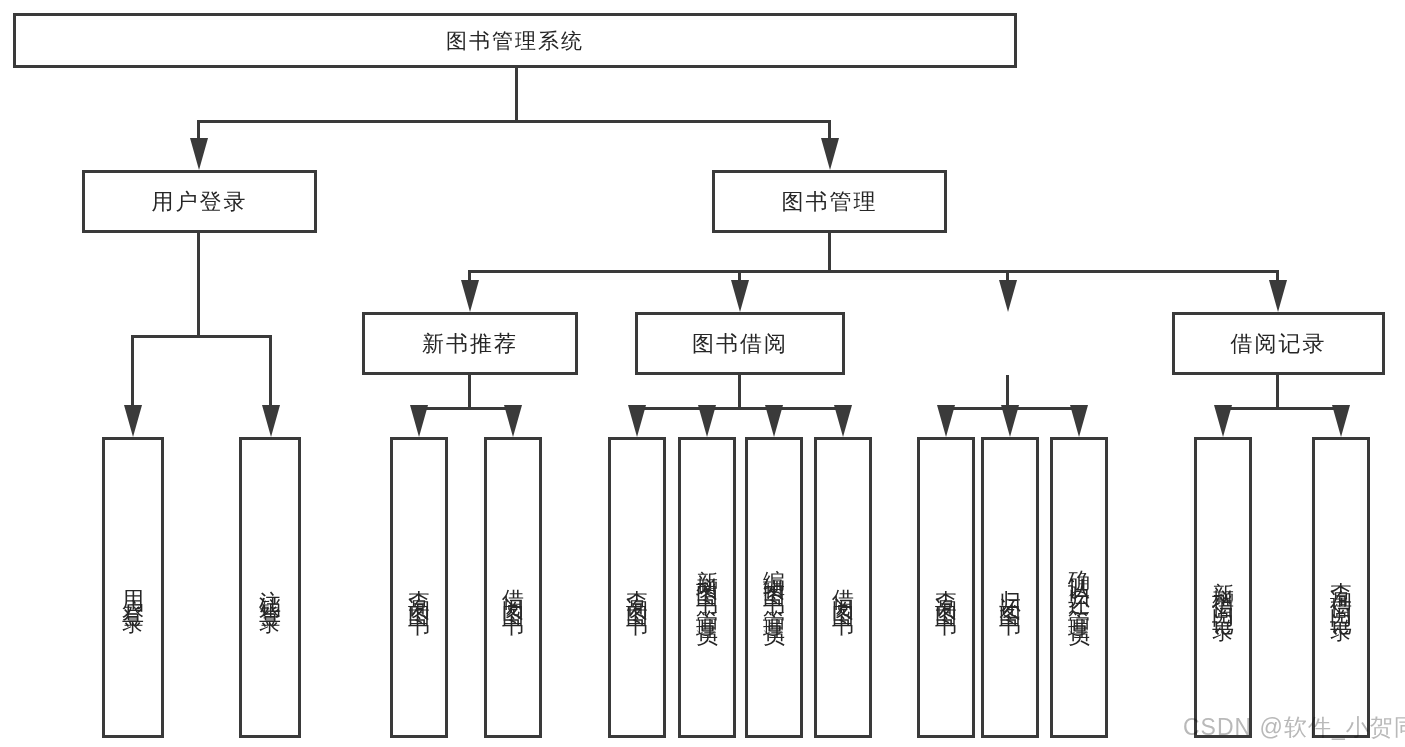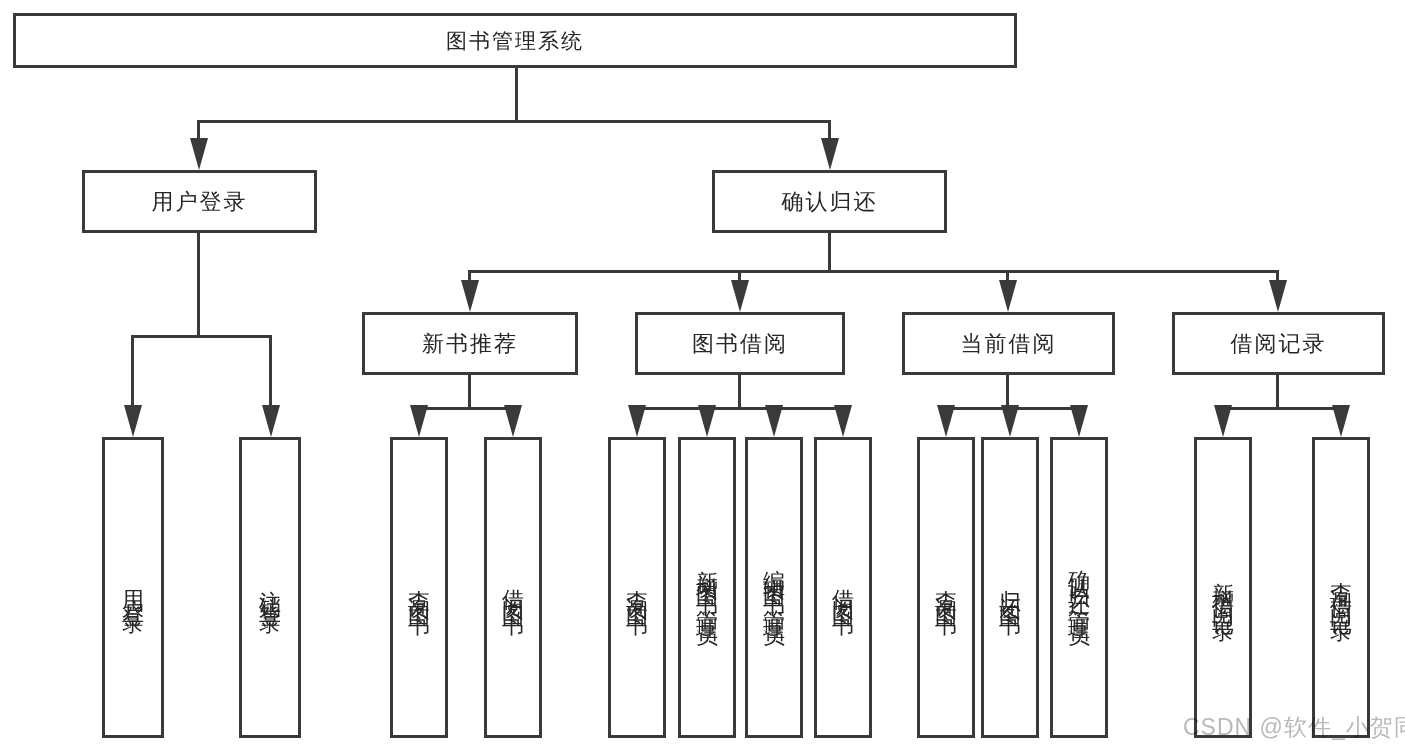--- a/index.html
+++ b/index.html
@@ -85,21 +85,21 @@
   <div class="hbox" style="left:13px; top:13px; width:1004px; height:55px; font-size:21px;">图书管理系统</div>
 
   <div class="vline" style="left:515px; top:68px; height:52px;"></div>
   <div class="hline" style="left:197px; top:120px; width:634px;"></div>
   <div class="vline" style="left:197px; top:120px; height:20px;"></div>
   <div class="arrow" style="left:190px; top:138px;"></div>
   <div class="vline" style="left:828px; top:120px; height:20px;"></div>
   <div class="arrow" style="left:821px; top:138px;"></div>
 
   <div class="hbox" style="left:82px; top:170px; width:235px; height:63px;">用户登录</div>
-  <div class="hbox" style="left:712px; top:170px; width:235px; height:63px;">确认归还</div>
+  <div class="hbox" style="left:712px; top:170px; width:235px; height:63px;">图书管理</div>
 
   <div class="vline" style="left:197px; top:233px; height:102px;"></div>
   <div class="hline" style="left:131px; top:335px; width:141px;"></div>
   <div class="vline" style="left:131px; top:335px; height:72px;"></div>
   <div class="arrow" style="left:124px; top:405px;"></div>
   <div class="vline" style="left:269px; top:335px; height:72px;"></div>
   <div class="arrow" style="left:262px; top:405px;"></div>
 
   <div class="vline" style="left:828px; top:233px; height:39px;"></div>
   <div class="hline" style="left:468px; top:270px; width:811px;"></div>
@@ -107,21 +107,20 @@
   <div class="arrow" style="left:461px; top:280px;"></div>
   <div class="vline" style="left:738px; top:270px; height:12px;"></div>
   <div class="arrow" style="left:731px; top:280px;"></div>
   <div class="vline" style="left:1006px; top:270px; height:12px;"></div>
   <div class="arrow" style="left:999px; top:280px;"></div>
   <div class="vline" style="left:1276px; top:270px; height:12px;"></div>
   <div class="arrow" style="left:1269px; top:280px;"></div>
 
   <div class="hbox" style="left:635px; top:312px; width:210px; height:63px;">图书借阅</div>
   <div class="hbox" style="left:362px; top:312px; width:216px; height:63px;">新书推荐</div>
-  <div class="hbox" style="left:902px; top:312px; width:213px; height:63px;">当前借阅</div>
   <div class="hbox" style="left:1172px; top:312px; width:213px; height:63px;">借阅记录</div>
 
   <div class="vline" style="left:468px; top:375px; height:32px;"></div>
   <div class="hline" style="left:417px; top:407px; width:98px;"></div>
   <div class="arrow" style="left:410px; top:405px;"></div>
   <div class="arrow" style="left:504px; top:405px;"></div>
 
   <div class="vline" style="left:738px; top:375px; height:32px;"></div>
   <div class="hline" style="left:635px; top:407px; width:210px;"></div>
   <div class="arrow" style="left:628px; top:405px;"></div>

